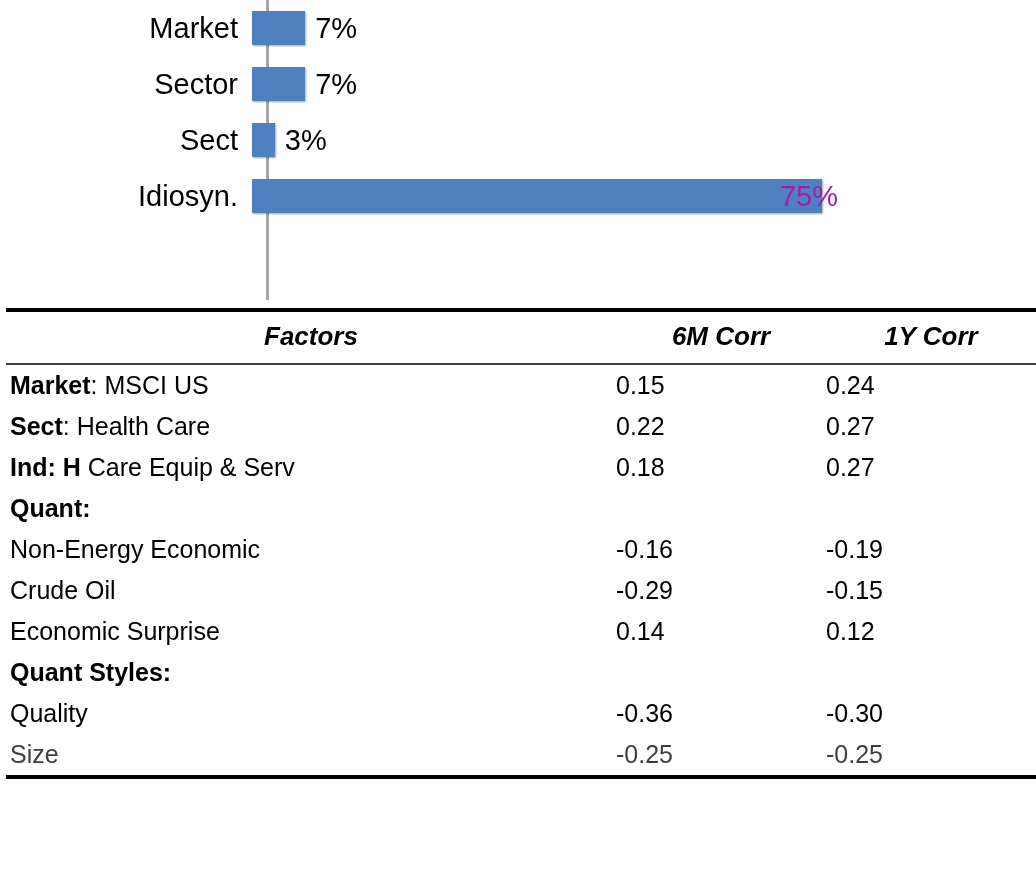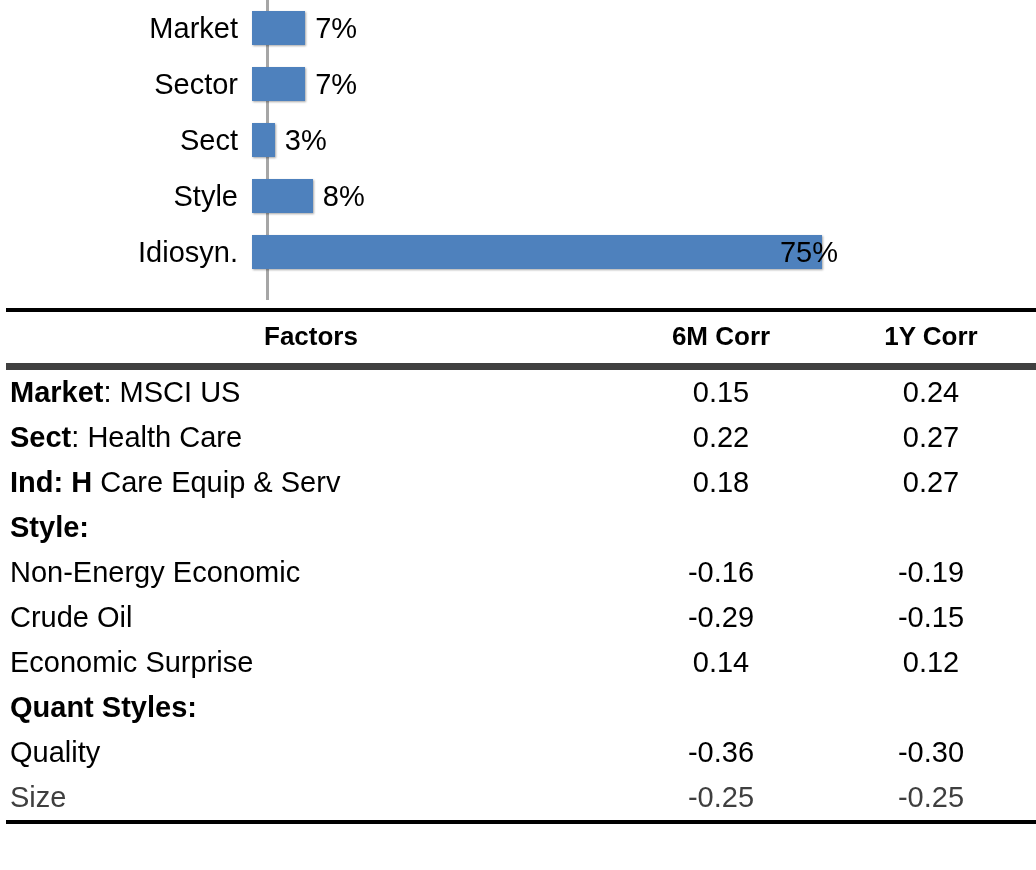--- a/index.html
+++ b/index.html
@@ -54,21 +54,21 @@
     font-size: 29px;
     line-height: 1;
     margin-left: 10px;
     white-space: nowrap;
     color: #000;
   }
   .bar-value.inside {
     position: absolute;
     right: 8px;
     margin-left: 0;
-    color: #000000;
+    color: #a21caf;
   }
   
   #axis-line {
     position: absolute;
     left: 266px;
     top: 0;
     width: 3px;
     height: 300px;
     background: #a6a6a6;
   }
@@ -85,30 +85,30 @@
     table-layout: fixed;
   }
   thead th {
     font-size: 26px;
     font-weight: bold;
     padding: 9px 0 11px 0;
     text-align: center;
   }
   thead th.col-factor { text-align: center; }
   .rule-top    { border-top: 4px solid #000; }
-  .rule-mid    { border-bottom: 7px solid #404040; }
+  .rule-mid    { border-bottom: 2px solid #404040; font-style: italic; }
   .rule-bottom { border-bottom: 4px solid #000; }
 
   tbody td {
-    font-size: 29px;
+    font-size: 25px;
     padding: 6px 0;
     vertical-align: baseline;
   }
   td.factor { text-align: left; padding-left: 4px; }
-  td.num    { text-align: center; }
+  td.num    { text-align: left; }
   .bold     { font-weight: bold; }
   .indent   { padding-left: 48px; }
   .dim      { color: #3f3f3f; }
 
   col.c1 { width: 610px; }
   col.c2 { width: 210px; }
   col.c3 { width: 210px; }
 </style>
 </head>
 <body>
@@ -128,27 +128,20 @@
         <div class="bar-track">
           <div class="bar-fill" style="width: 53.2px; background: rgb(78, 129, 189);"></div>
           <div class="bar-value">7%</div>
         </div>
       </div>
       <div class="bar-row">
         <div class="bar-label">Sect</div>
         <div class="bar-track">
           <div class="bar-fill" style="width: 22.8px; background: rgb(78, 129, 189);"></div>
           <div class="bar-value">3%</div>
-        </div>
-      </div>
-      <div class="bar-row">
-        <div class="bar-label">Style</div>
-        <div class="bar-track">
-          <div class="bar-fill" style="width: 60.8px; background: rgb(78, 129, 189);"></div>
-          <div class="bar-value">8%</div>
         </div>
       </div>
       <div class="bar-row">
         <div class="bar-label">Idiosyn.</div>
         <div class="bar-track">
           <div class="bar-fill" style="width: 570px; background: rgb(78, 129, 189);"></div>
           <div class="bar-value inside" style="right: 198px;">75%</div>
         </div>
       </div>
     </div>
@@ -178,21 +171,21 @@
           <td class="factor"><span class="bold">Sect</span><span>: Health Care</span></td>
           <td class="num">0.22</td>
           <td class="num">0.27</td>
         </tr>
         <tr>
           <td class="factor"><span class="bold">Ind: H</span><span> Care Equip &amp; Serv</span></td>
           <td class="num">0.18</td>
           <td class="num">0.27</td>
         </tr>
         <tr>
-          <td class="factor"><span class="bold">Style:</span></td>
+          <td class="factor"><span class="bold">Quant:</span></td>
           <td class="num"></td>
           <td class="num"></td>
         </tr>
         <tr>
           <td class="factor indent"><span>Non-Energy Economic</span></td>
           <td class="num">-0.16</td>
           <td class="num">-0.19</td>
         </tr>
         <tr>
           <td class="factor indent"><span>Crude Oil</span></td>

